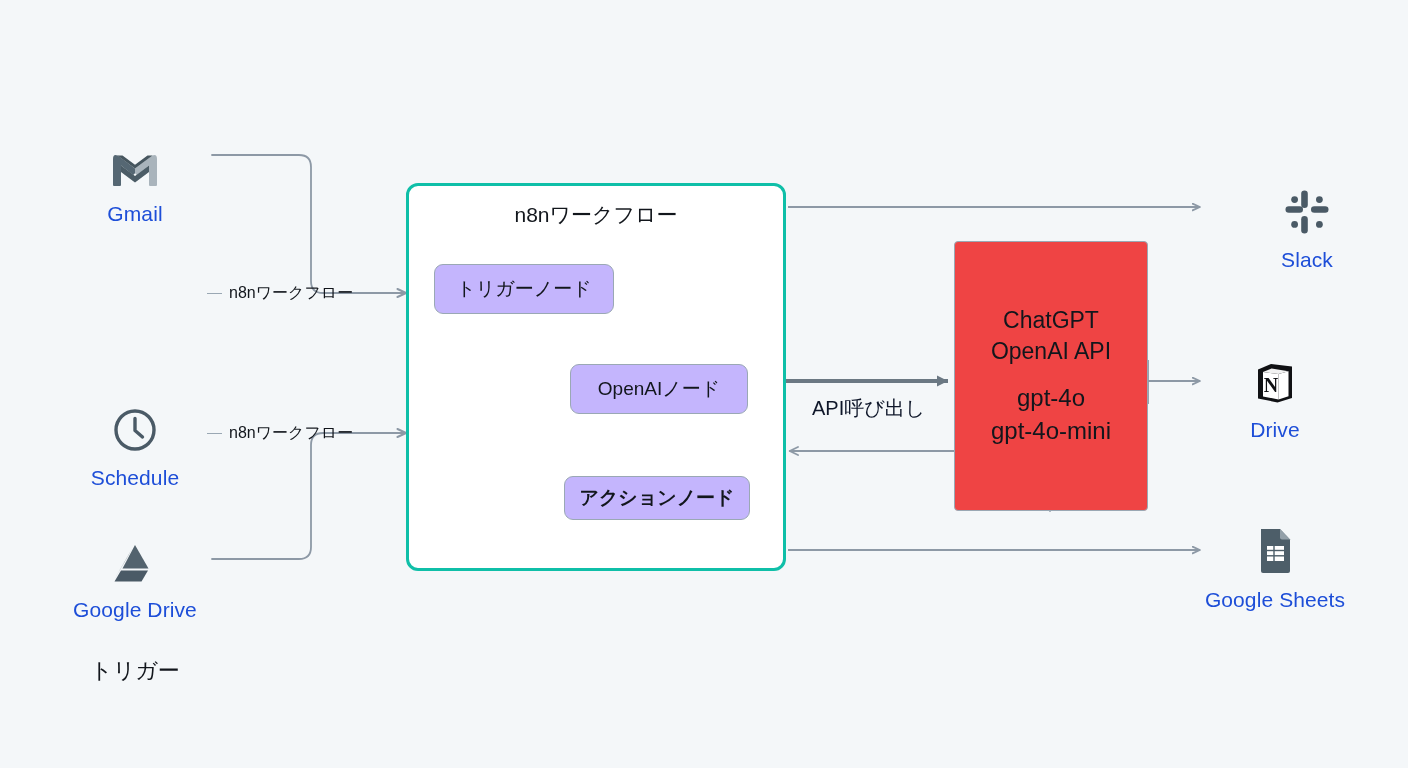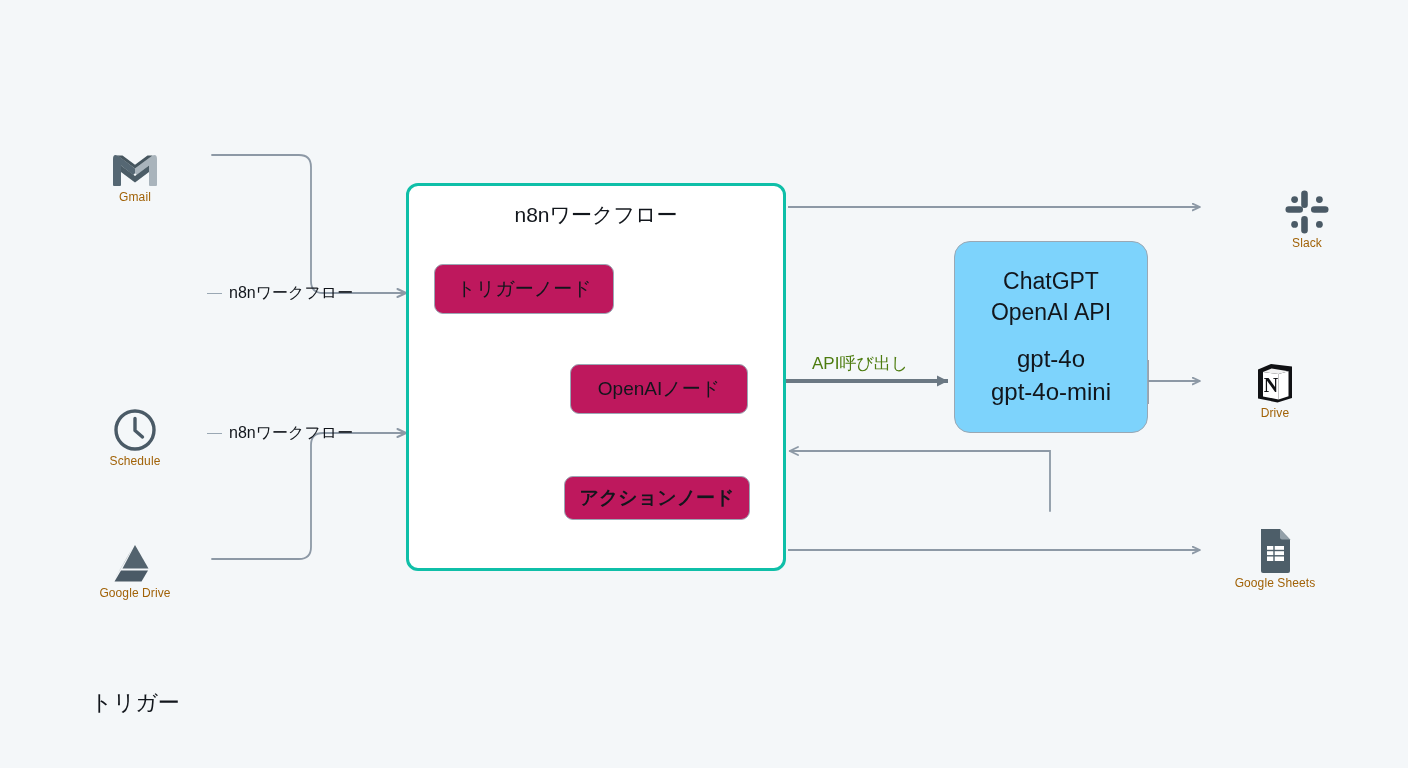--- a/index.html
+++ b/index.html
@@ -11,60 +11,60 @@
     overflow:hidden;
   }
   #stage{position:relative;width:1408px;height:768px;}
 
   svg#wires{position:absolute;left:0;top:0;width:1408px;height:768px;}
 
   
   .node-col{position:absolute;width:170px;text-align:center;}
   .icon-wrap{height:58px;display:flex;align-items:flex-end;justify-content:center;}
   .node-label{
-    margin-top:0;font-size:12px;letter-spacing:.1px;color:#a16207;
+    margin-top:12px;font-size:21px;letter-spacing:.1px;color:#1d4ed8;
     white-space:nowrap;
   }
 
   
   .wf-box{
     position:absolute;left:406px;top:183px;width:380px;height:388px;
     background:#ffffff;border:3px solid #0fbfa8;border-radius:12px;
     box-sizing:border-box;
   }
   .wf-title{
     position:absolute;left:0;right:0;top:15px;text-align:center;
     font-size:21px;color:#12161c;
   }
   .wf-node{
-    position:absolute;background:#be185d;border:1.6px solid #9aa8b4;
+    position:absolute;background:#c4b5fd;border:1.6px solid #9aa8b4;
     border-radius:9px;display:flex;align-items:center;justify-content:center;
     font-size:19px;color:#12161c;box-sizing:border-box;white-space:nowrap;
   }
   #node-trigger{left:434px;top:264px;width:180px;height:50px;}
   #node-openai{left:570px;top:364px;width:178px;height:50px;}
   #node-action{left:564px;top:476px;width:186px;height:44px;font-weight:bold;}
 
   
   .api-box{
-    position:absolute;left:954px;top:241px;width:194px;height:192px;
-    background:#7dd3fc;border:1.5px solid #9aa8b4;border-radius:16px;
+    position:absolute;left:954px;top:241px;width:194px;height:270px;
+    background:#ef4444;border:1.5px solid #9aa8b4;border-radius:4px;
     box-sizing:border-box;display:flex;flex-direction:column;
     align-items:center;justify-content:center;
   }
   .api-title{font-size:23px;line-height:1.33;text-align:center;color:#12161c;}
   .api-models{margin-top:16px;font-size:24px;line-height:1.35;text-align:center;color:#12161c;}
 
   
   .wire-label{
     position:absolute;font-size:16px;color:#12161c;white-space:nowrap;
     display:flex;align-items:center;gap:7px;
   }
   .wire-dash{display:inline-block;width:15px;height:1.6px;background:#9aa8b4;}
-  .api-call-label{position:absolute;font-size:17px;color:#4d7c0f;white-space:nowrap;}
+  .api-call-label{position:absolute;font-size:20px;color:#0f172a;white-space:nowrap;margin-top:43px;}
 
   
   .section-caption{
     position:absolute;font-size:22px;color:#12161c;white-space:nowrap;text-align:center;
   }
 </style>
 </head>
 <body>
 
 <div id="stage">
@@ -139,21 +139,21 @@
     <div class="icon-wrap">
       <svg width="52" height="46" viewBox="0 0 52 46">
         <path d="M26 5 L39.5 28.5 L26.5 28.5 L13.5 28.5 Z" fill="#53636e"></path>
         <path d="M12 30.5 L39 30.5 L32.5 41.5 L5.5 41.5 Z" fill="#4a5a66"></path>
         <path d="M11 29.5 L24 7 L17.6 18.4 L4.5 40.8 Z" fill="#5e6e79"></path>
       </svg>
     </div>
     <div class="node-label">Google Drive</div>
   </div>
 
-  <div class="section-caption" style="left:50px;top:688px;width:170px;">トリガー</div>
+  <div class="section-caption" style="left:50px;top:656px;width:170px;">トリガー</div>
 
   <div class="wire-label" style="left:207px;top:283px;">
     <span class="wire-dash"></span>
     <span>n8nワークフロー</span>
   </div>
   <div class="wire-label" style="left:207px;top:423px;">
     <span class="wire-dash"></span>
     <span>n8nワークフロー</span>
   </div>
 

